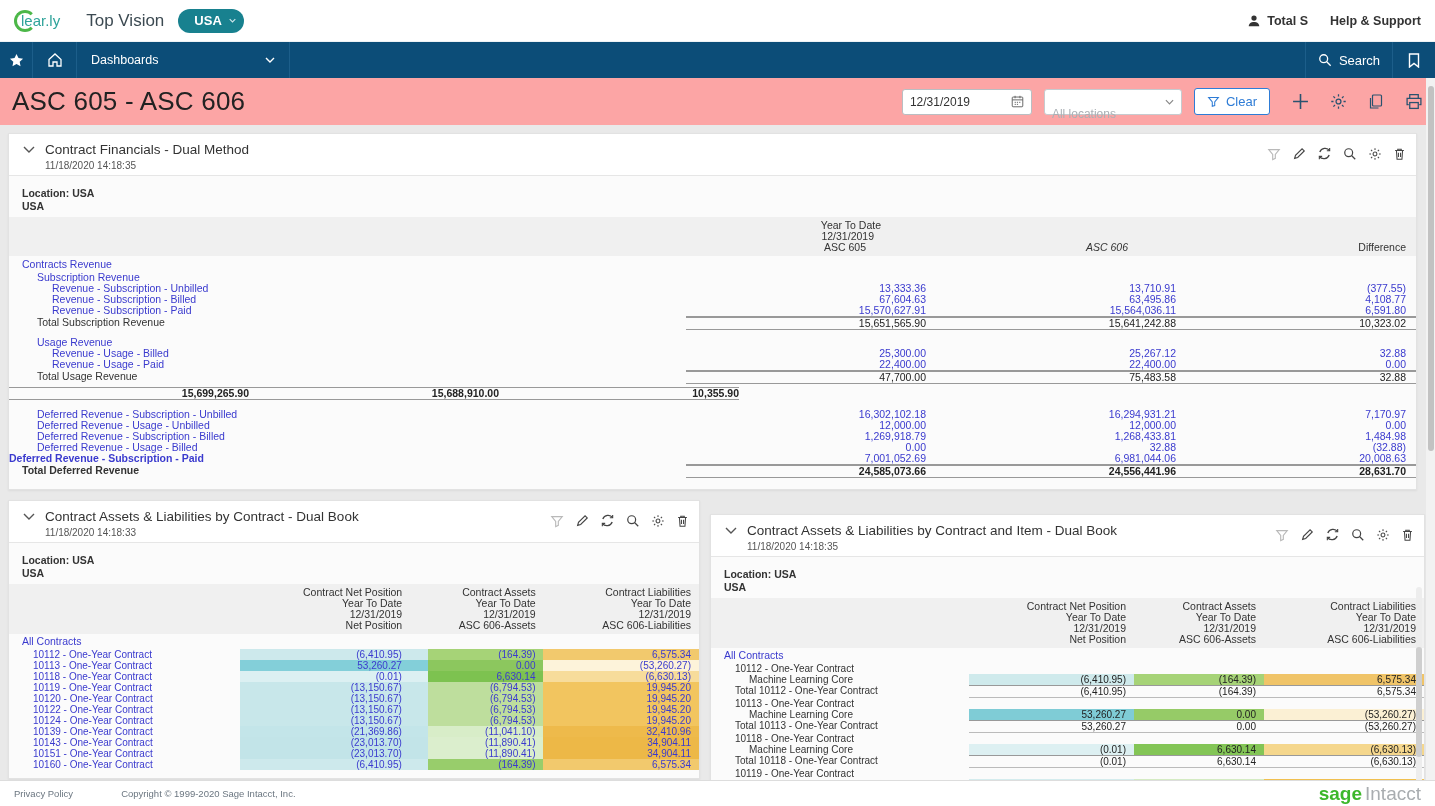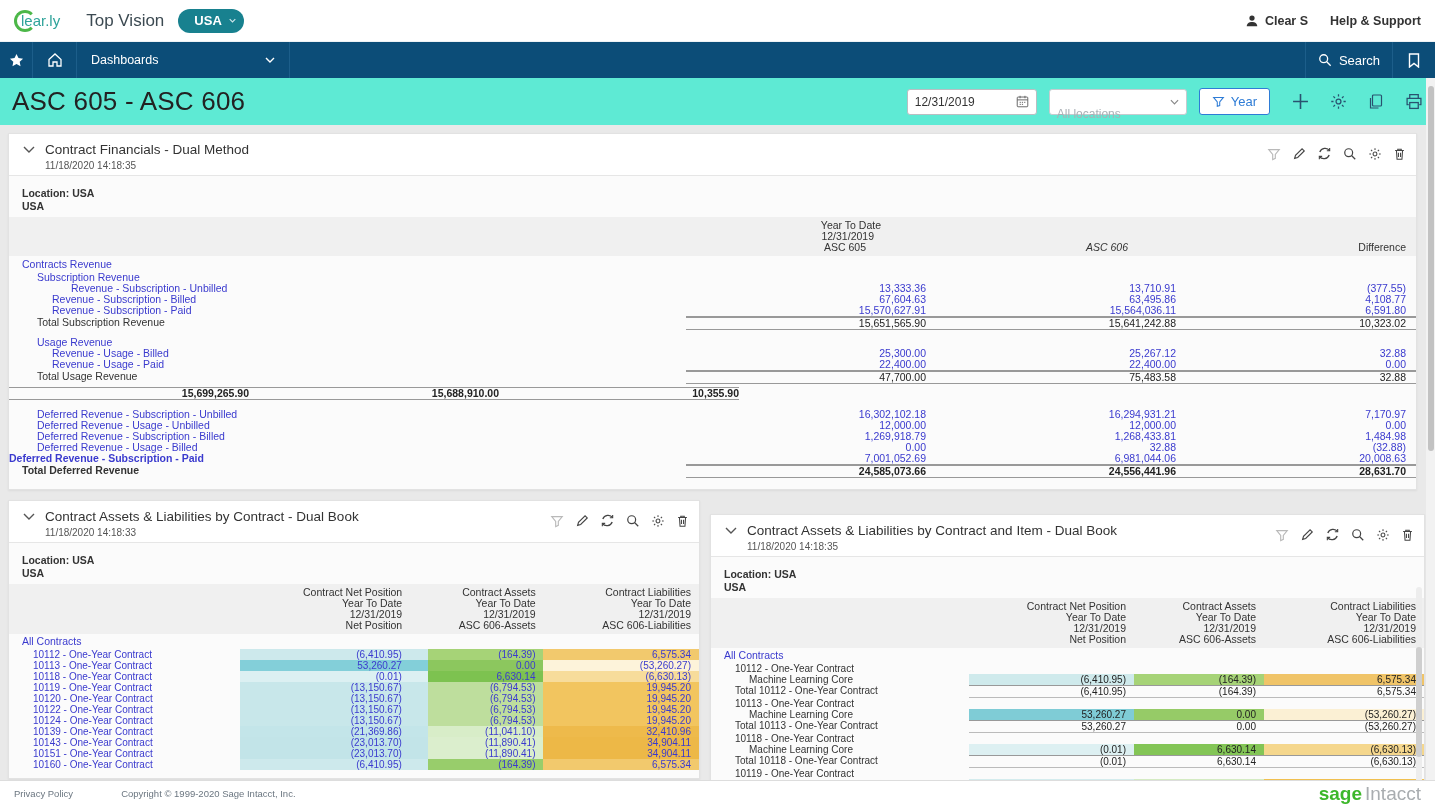--- a/index.html
+++ b/index.html
@@ -22,21 +22,21 @@
   #navbar { position:absolute; top:42px; left:0; width:1435px; height:36px; background:#0c4d78;
     display:flex; align-items:stretch; color:#fff; }
   .nav-cell { display:flex; align-items:center; justify-content:center; border-right:1px solid #1c5e8a; cursor:pointer; }
   .nav-star { width:33px; }
   .nav-home { width:44px; }
   .nav-dash { width:213px; justify-content:space-between; padding:0 14px; font-size:12.5px; }
   .nav-spacer { flex:1; border-right:none; }
   .nav-search { width:88px; gap:7px; font-size:13px; border-left:1px solid #1c5e8a; border-right:1px solid #1c5e8a;}
   .nav-bm { width:42px; }
   
-  #pagehead { position:absolute; top:78px; left:0; width:1435px; height:47px; background:#5eead4;
+  #pagehead { position:absolute; top:78px; left:0; width:1435px; height:47px; background:#fca5a5;
     display:flex; align-items:center; padding:0 12px; }
   #page-title { font-size:26px; color:#222; letter-spacing:0.2px; }
   .ph-right { margin-left:auto; display:flex; align-items:center; gap:12px; }
   .date-input { width:130px; height:26px; border:1px solid #b9bec2; border-radius:3px; display:flex;
     align-items:center; padding:0 7px; font-size:12px; color:#333; background:#fff; }
   .date-input span { flex:1; }
   .loc-select { width:138px; height:26px; border:1px solid #c6cbcf; border-radius:3px; display:flex;
     align-items:center; padding:0 7px; font-size:12px; color:#aab0b5; background:#fff; }
   .loc-select span { flex:1;margin-top:24px; }
   .clear-btn { height:27px; border:1px solid #2e7cd6; color:#2e7cd6; background:#fff; border-radius:3px;
@@ -98,21 +98,21 @@
     <svg class="chev" viewBox="0 0 10 6" fill="none" stroke="#cfe6ea" stroke-width="1.6">
         <path d="M1 1l4 4 4-4"></path>
       </svg>
   </span>
   <div class="top-right">
     <span class="user">
       <svg width="14" height="14" viewBox="0 0 16 16" fill="#333">
           <circle cx="8" cy="4.6" r="3"></circle>
           <path d="M2 14c0-3.3 2.7-5 6-5s6 1.7 6 5H2z"></path>
         </svg>
-      <span>Clear S</span>
+      <span>Total S</span>
     </span>
     <span style="cursor:pointer;">Help &amp; Support</span>
   </div>
 </div>
 
 <div id="navbar">
   <div class="nav-cell nav-star">
     <svg width="15" height="15" viewBox="0 0 16 16" fill="#fff">
         <path d="M8 1l2.1 4.4 4.9.6-3.6 3.3.9 4.7L8 11.7 3.7 14l.9-4.7L1 6l4.9-.6L8 1z"></path>
       </svg>
@@ -156,21 +156,21 @@
     <div class="loc-select">
       <span>All locations</span>
       <svg width="9" height="6" viewBox="0 0 10 6" fill="none" stroke="#888" stroke-width="1.3">
           <path d="M1 1l4 4 4-4"></path>
         </svg>
     </div>
     <button class="clear-btn">
       <svg width="13" height="13" viewBox="0 0 16 16" fill="none" stroke="#2e7cd6" stroke-width="1.3">
           <path d="M2 3h12L9.5 8.5V13l-3 1V8.5L2 3z"></path>
         </svg>
-      <span>Year</span>
+      <span>Clear</span>
     </button>
     <div class="ph-icons">
       <svg width="17" height="17" viewBox="0 0 16 16" fill="none" stroke="#29526f" stroke-width="1.5">
           <path d="M8 1v14M1 8h14"></path>
         </svg>
       <svg width="17" height="17" viewBox="0 0 16 16" fill="none" stroke="#29526f" stroke-width="1.2">
           <circle cx="8" cy="8" r="2.3"></circle>
           <path d="M8 1.2v2.1M8 12.7v2.1M1.2 8h2.1M12.7 8h2.1M3.2 3.2l1.5 1.5M11.3 11.3l1.5 1.5M12.8 3.2l-1.5 1.5M4.7 11.3l-1.5 1.5"></path>
         </svg>
       <svg width="16" height="17" viewBox="0 0 16 16" fill="none" stroke="#29526f" stroke-width="1.2">
@@ -252,21 +252,21 @@
             <div class="fr-c num-blue" style="width: 250px; padding-right: 10px;"></div>
             <div class="fr-c num-blue" style="width: 230px; padding-right: 10px;"></div>
           </div>
           <div style="height: 2px;"></div>
           <div class="frow" style="line-height: 11px;">
             <div class="fr-label lnk" style="padding-left: 28px;">Subscription Revenue</div>
             <div class="fr-c num-blue" style="width: 250px; padding-right: 10px;"></div>
             <div class="fr-c num-blue" style="width: 250px; padding-right: 10px;"></div>
             <div class="fr-c num-blue" style="width: 230px; padding-right: 10px;"></div>
           </div>
-          <div class="frow" style="line-height: 11px; padding-left: 19px;">
+          <div class="frow" style="line-height: 11px;">
             <div class="fr-label lnk" style="padding-left: 43px;">Revenue - Subscription - Unbilled</div>
             <div class="fr-c num-blue" style="width: 250px; padding-right: 10px;">13,333.36</div>
             <div class="fr-c num-blue" style="width: 250px; padding-right: 10px;">13,710.91</div>
             <div class="fr-c num-blue" style="width: 230px; padding-right: 10px;">(377.55)</div>
           </div>
           <div class="frow" style="line-height: 11px;">
             <div class="fr-label lnk" style="padding-left: 43px;">Revenue - Subscription - Billed</div>
             <div class="fr-c num-blue" style="width: 250px; padding-right: 10px;">67,604.63</div>
             <div class="fr-c num-blue" style="width: 250px; padding-right: 10px;">63,495.86</div>
             <div class="fr-c num-blue" style="width: 230px; padding-right: 10px;">4,108.77</div>

